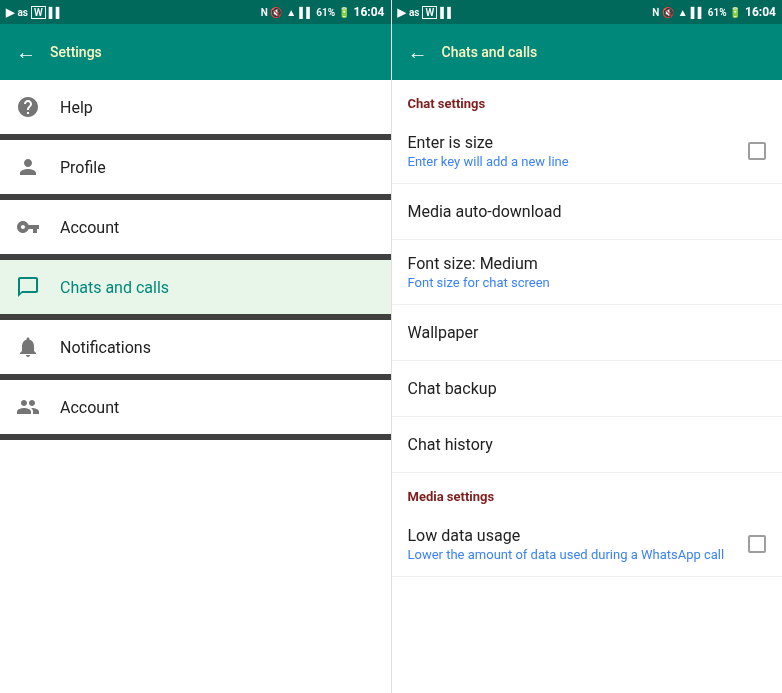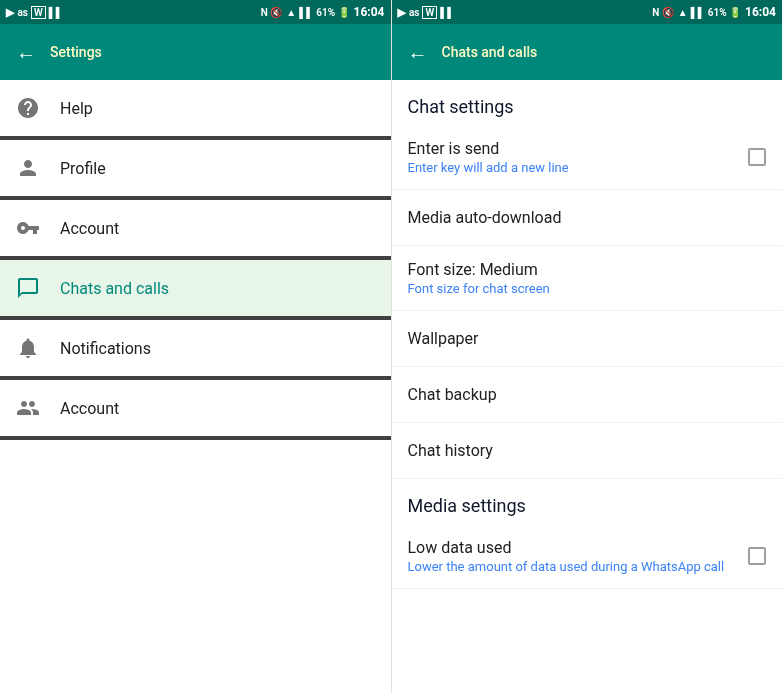--- a/index.html
+++ b/index.html
@@ -61,21 +61,21 @@
     
     .settings-list {
       background: #fff;
       flex: 1;
       overflow-y: auto;
     }
     .settings-item {
       display: flex;
       align-items: center;
       padding: 14px 16px;
-      border-bottom: 4px solid #404040;
+      border-bottom: 6px solid #404040;
       cursor: pointer;
       gap: 20px;
       min-height: 60px;
     }
     .settings-item .icon {
       width: 24px;
       height: 24px;
       display: flex;
       align-items: center;
       justify-content: center;
@@ -91,23 +91,23 @@
     .settings-item.active { background: #e8f5e9; }
 
     
     .chat-settings-content {
       flex: 1;
       overflow-y: auto;
       background: #fff;
     }
     .section-header {
       padding: 16px 16px 8px 16px;
-      font-size: 18px;
-      font-weight: 400;
-      color: #0f172a;
+      font-size: 13px;
+      font-weight: 700;
+      color: #7f1d1d;
       text-transform: none;
     }
     .setting-row {
       display: flex;
       align-items: center;
       justify-content: space-between;
       padding: 14px 16px;
       border-bottom: 1px solid #f0f0f0;
       cursor: pointer;
       min-height: 56px;
@@ -238,21 +238,21 @@
     <span class="back-arrow">←</span>
     <span class="header-title">Chats and calls</span>
   </div>
 
   <div class="chat-settings-content">
 
     <div class="section-header">Chat settings</div>
 
     <div class="setting-row">
       <div class="row-content">
-        <span class="row-title">Enter is send</span>
+        <span class="row-title">Enter is size</span>
         <span class="row-subtitle">Enter key will add a new line</span>
       </div>
       <div class="checkbox"></div>
     </div>
 
     <div class="setting-row">
       <div class="row-content">
         <span class="row-title">Media auto-download</span>
       </div>
     </div>
@@ -279,20 +279,20 @@
     <div class="setting-row">
       <div class="row-content">
         <span class="row-title">Chat history</span>
       </div>
     </div>
 
     <div class="section-header">Media settings</div>
 
     <div class="setting-row">
       <div class="row-content">
-        <span class="row-title">Low data used</span>
+        <span class="row-title">Low data usage</span>
         <span class="row-subtitle">Lower the amount of data used during a WhatsApp call</span>
       </div>
       <div class="checkbox"></div>
     </div>
 
   </div>
 </div>
 
 </body></html>

